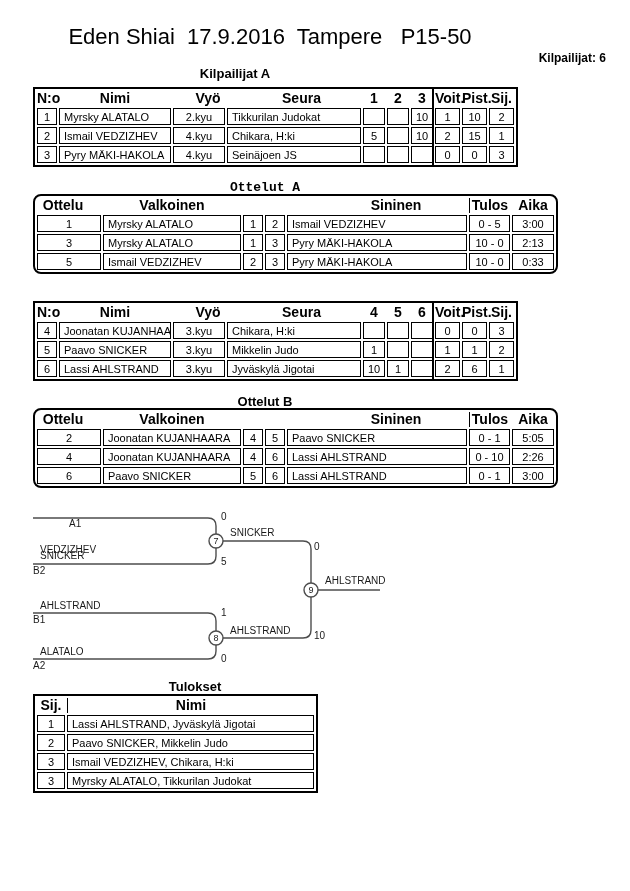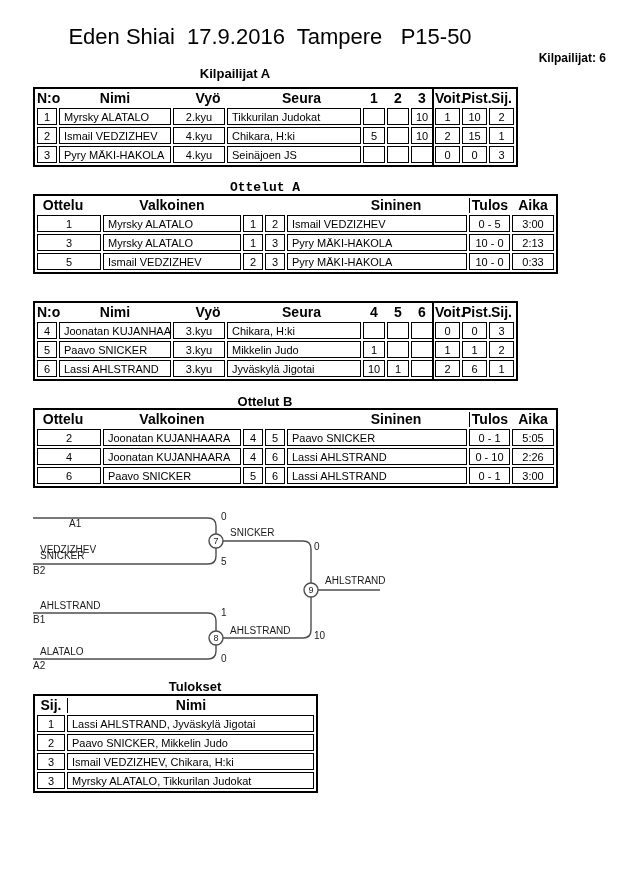--- a/index.html
+++ b/index.html
@@ -5,21 +5,21 @@
   html,body{margin:0;padding:0;background:#fff;}
   .page{position:relative;width:630px;height:891px;background:#fff;overflow:hidden;
         font-family:"Liberation Sans","DejaVu Sans",sans-serif;color:#000;}
   .abs{position:absolute;}
   .page-title{top:24px;left:0;width:540px;text-align:center;font-size:22px;font-weight:normal;white-space:pre;}
   .count{top:51px;right:24px;font-size:12px;font-weight:bold;}
   .sec-title{font-size:13px;font-weight:bold;text-align:center;}
 
   table.grid{border-collapse:separate;border-spacing:2px;border:2px solid #000;
              table-layout:fixed;background:#fff;}
-  .w-kilp{width:485px;} .w-ott{width:525px;} .w-tul{width:285px;}
+  .w-kilp{width:485px;} .w-ott{width:525px;border-radius:8px;} .w-tul{width:285px;}
   .grid th{font-size:14px;font-weight:bold;height:15px;padding:0;text-align:center;
            white-space:nowrap;overflow:visible;line-height:15px;}
   .grid td{border:1px solid #000;font-size:11px;font-weight:normal;height:17px;padding:0;
            box-sizing:border-box;white-space:nowrap;overflow:hidden;line-height:14px;text-align:center;}
   .grid td.la{text-align:left;padding-left:4px;}
   th.ind-vyo{text-indent:18px;} th.ind-seura{text-indent:15px;}
   th.ind-sin{text-indent:38px;} th.ind-ott{text-indent:-12px;}
   th.div-l{border-left:1px solid #000;}
   .vdiv{position:absolute;top:0;bottom:0;width:2px;background:#000;}
 

